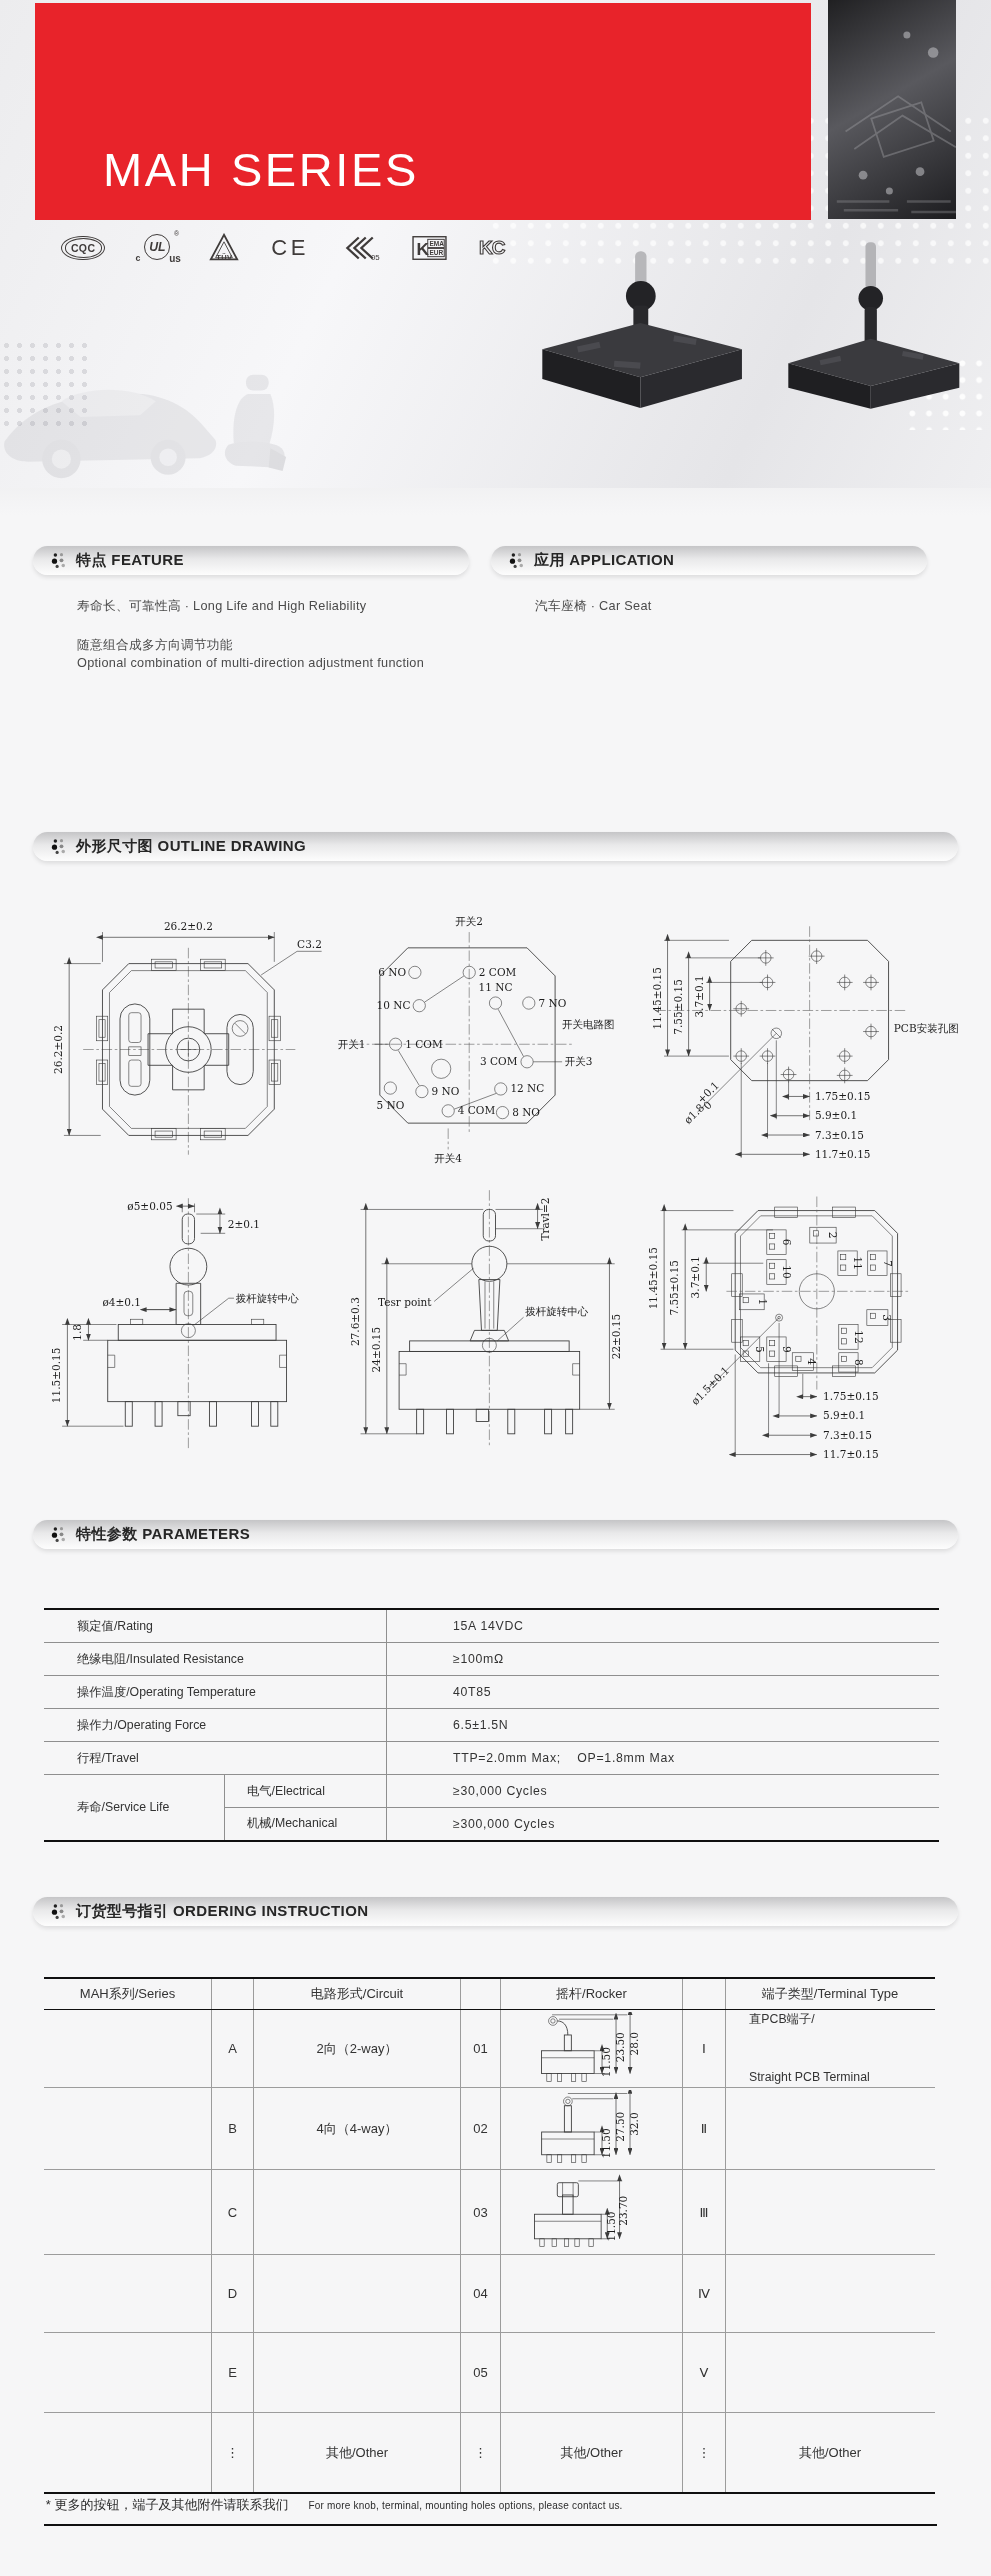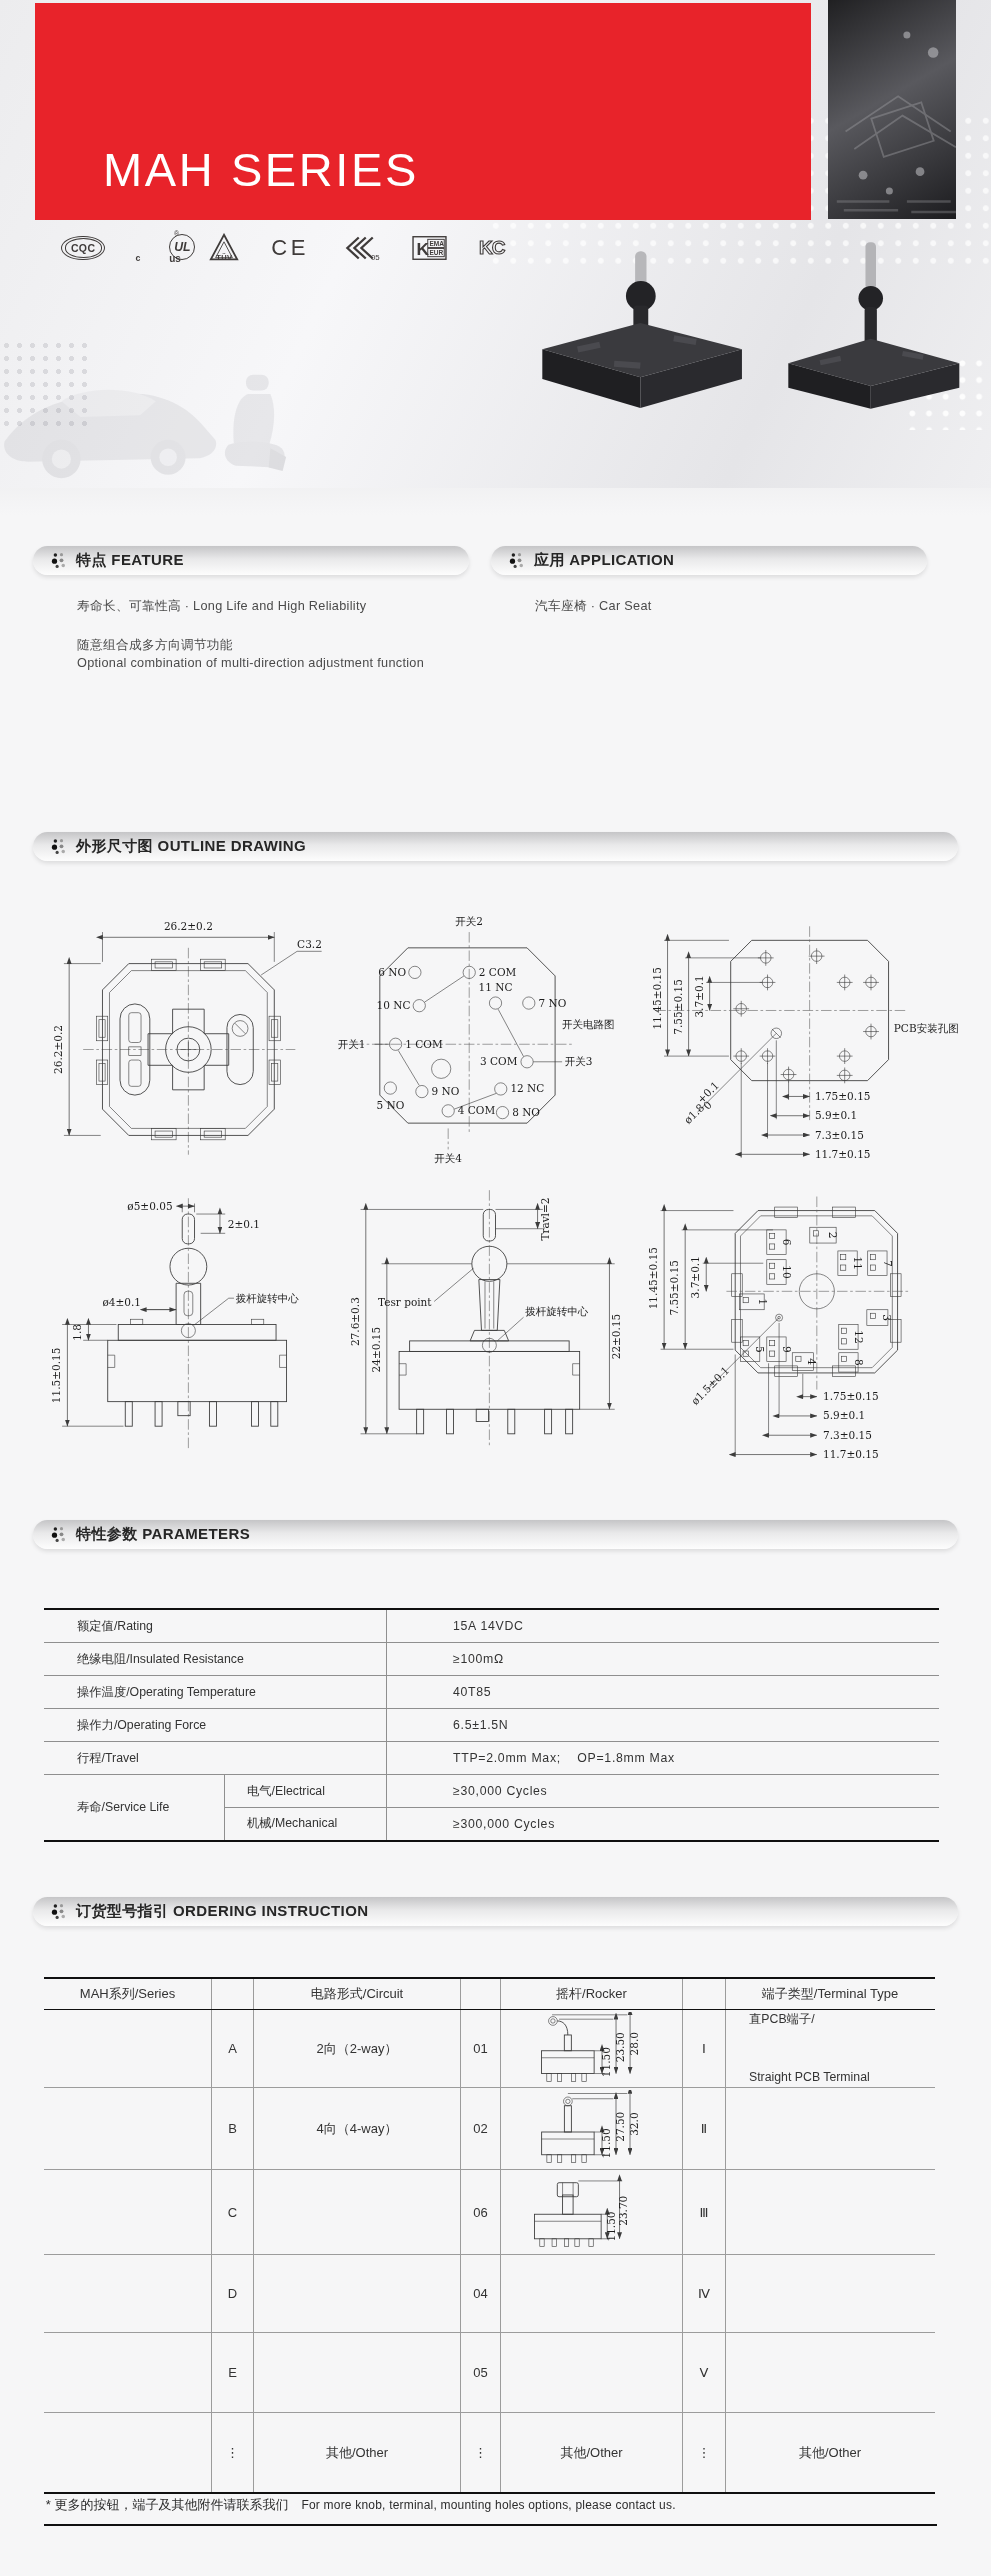--- a/index.html
+++ b/index.html
@@ -18,21 +18,21 @@
   .red-banner .title{position:absolute;left:68px;bottom:23px;font-size:47px;color:#ffffff;
     letter-spacing:2.6px;font-weight:400;}
   .pcb-photo{position:absolute;left:828px;top:0;width:128px;height:219px;
     background:linear-gradient(150deg,#202022 0%,#59595e 45%,#1c1c1f 100%);}
   .certs{position:absolute;left:61px;top:228px;height:40px;display:flex;align-items:center;gap:32px;color:#3f3b3a;}
   .cert{display:flex;align-items:center;justify-content:center;}
   .cqc-outer{border:1.5px solid #3f3b3a;border-radius:50%;padding:1.8px 2.6px;display:inline-flex;}
   .cqc-inner{border:1.1px solid #3f3b3a;border-radius:50%;padding:2.6px 5.3px;font-size:10.5px;font-weight:700;letter-spacing:0.4px;}
   .ul{position:relative;width:40px;height:30px;}
   .ul-m{position:absolute;left:7px;top:0.9px;width:24px;height:24px;border:1.5px solid #3f3b3a;border-radius:50%;
-    display:flex;align-items:center;justify-content:center;font-size:12.3px;font-weight:800;font-style:italic;margin-left:25px;}
+    display:flex;align-items:center;justify-content:center;font-size:12.3px;font-weight:800;font-style:italic;}
   .ul-c{position:absolute;left:-1.8px;bottom:0;font-size:8.8px;font-weight:600;}
   .ul-us{position:absolute;right:-3.5px;bottom:-0.9px;font-size:10px;font-weight:600;}
   .ul-r{position:absolute;right:-1.8px;top:-2.6px;font-size:7px;}
   .tuv{position:relative;width:30px;height:30px;text-decoration:underline;}
   .tuv-t{position:absolute;left:50%;transform:translateX(-50%);bottom:0.9px;font-size:7.5px;font-weight:800;letter-spacing:0.4px;}
   .ce-t{font-size:22px;letter-spacing:3.5px;font-weight:400;}
   .kema{position:relative;}
   .kc-t{font-size:19px;font-weight:700;letter-spacing:-0.9px;color:transparent;-webkit-text-stroke:1.1px #3f3b3a;}
   .wm{position:absolute;}
   .pill{position:absolute;height:29px;border-radius:15px;box-sizing:border-box;
@@ -63,21 +63,21 @@
   .ohead{height:30px;border-top:none;border-bottom:1.8px solid #101010;}
   .oc{box-sizing:border-box;display:flex;align-items:center;justify-content:center;font-size:13px;color:#333;}
   .c1{width:167px;}.c2{width:42px;border-left:0.9px solid #9c9c9c;}
   .c3{width:207px;border-left:0.9px solid #9c9c9c;}.c4{width:40px;border-left:0.9px solid #9c9c9c;}
   .c5{width:182px;border-left:0.9px solid #9c9c9c;}.c6{width:43px;border-left:0.9px solid #9c9c9c;}
   .c7{width:209px;border-left:0.9px solid #9c9c9c;}
   .term{flex-direction:column;align-items:flex-start;justify-content:center;padding-left:23px;font-size:12.3px;line-height:1.55;gap:39px;}
   .footnote{position:absolute;left:44px;top:2490px;width:891px;border-bottom:2.6px solid #101010;
     padding:6.1px 0 9.7px 1.8px;display:flex;align-items:baseline;}
   .fn-zh{font-size:13px;color:#2c2c2c;}
-  .fn-en{font-size:12px;color:#2c2c2c;margin-left:13px;letter-spacing:0.2px;}
+  .fn-en{font-size:10px;color:#2c2c2c;margin-left:20px;letter-spacing:0.2px;}
   .dots-ic{flex:0 0 auto;}
 </style>
 </head>
 <body>
 
 <svg width="0" height="0" style="position:absolute">
   <defs>
     <marker id="arwE" markerWidth="10" markerHeight="7" refX="9.5" refY="3.5" orient="auto">
       <path d="M0,0 L10,3.5 L0,7 Z" fill="#3c3c3c"></path>
       </marker>
@@ -646,21 +646,21 @@
         </svg>
       </div>
       <div class="oc c6">Ⅱ</div>
       <div class="oc c7"></div>
     </div>
 
     <div class="orow" style="height:84px">
       <div class="oc c1"></div>
       <div class="oc c2">C</div>
       <div class="oc c3"></div>
-      <div class="oc c4">06</div>
+      <div class="oc c4">03</div>
       <div class="oc c5">
         <svg class="cad" style="position:static;font-size:15px" width="149" height="81" viewBox="0 0 170 92">
           <rect class="ln" x="20" y="48" width="76" height="28"></rect>
           <path class="ln thin" d="M20,56 H96"></path>
           <g class="ln thin">
               <rect x="26" y="76" width="5" height="9"></rect>
               <rect x="40" y="76" width="5" height="9"></rect>
               <rect x="54" y="76" width="5" height="9"></rect>
               <rect x="66" y="76" width="5" height="9"></rect>
               <rect x="82" y="76" width="5" height="9"></rect>

